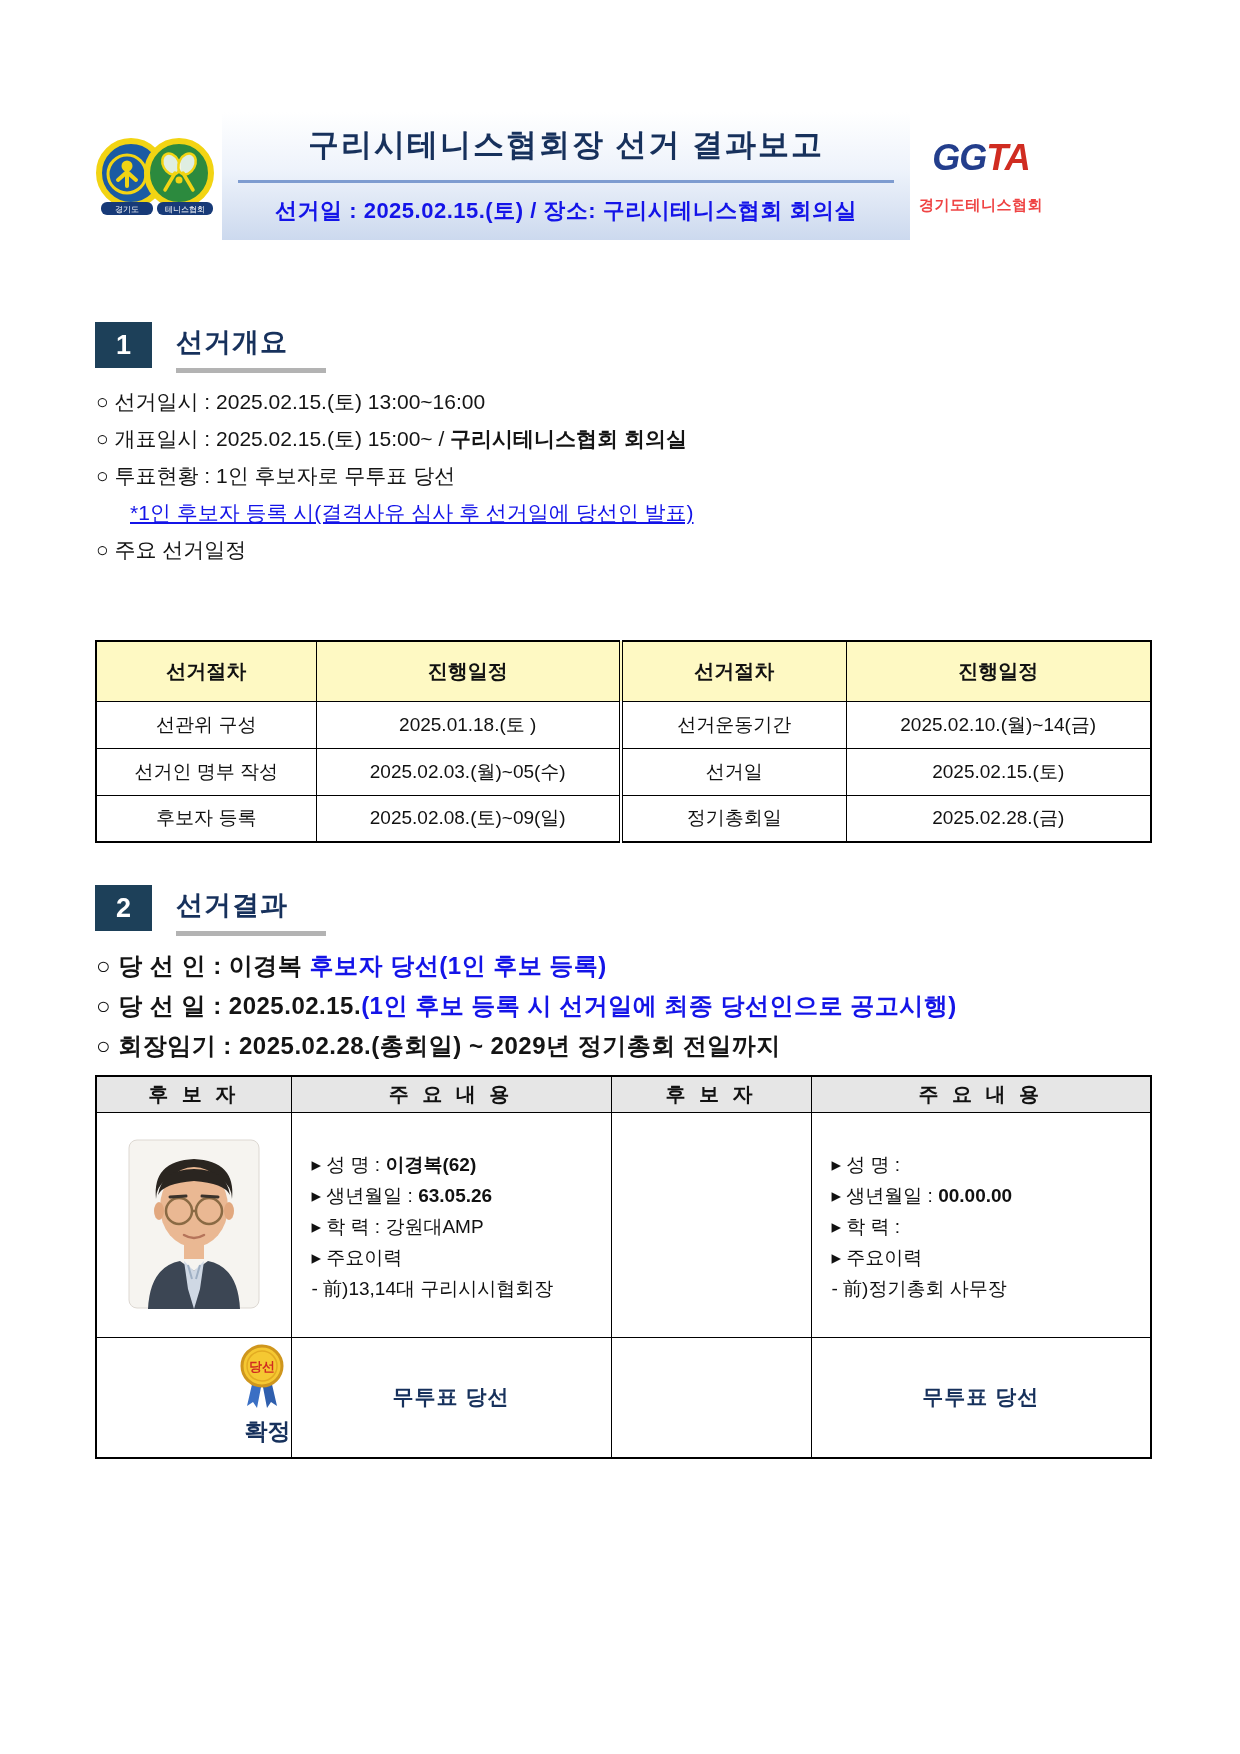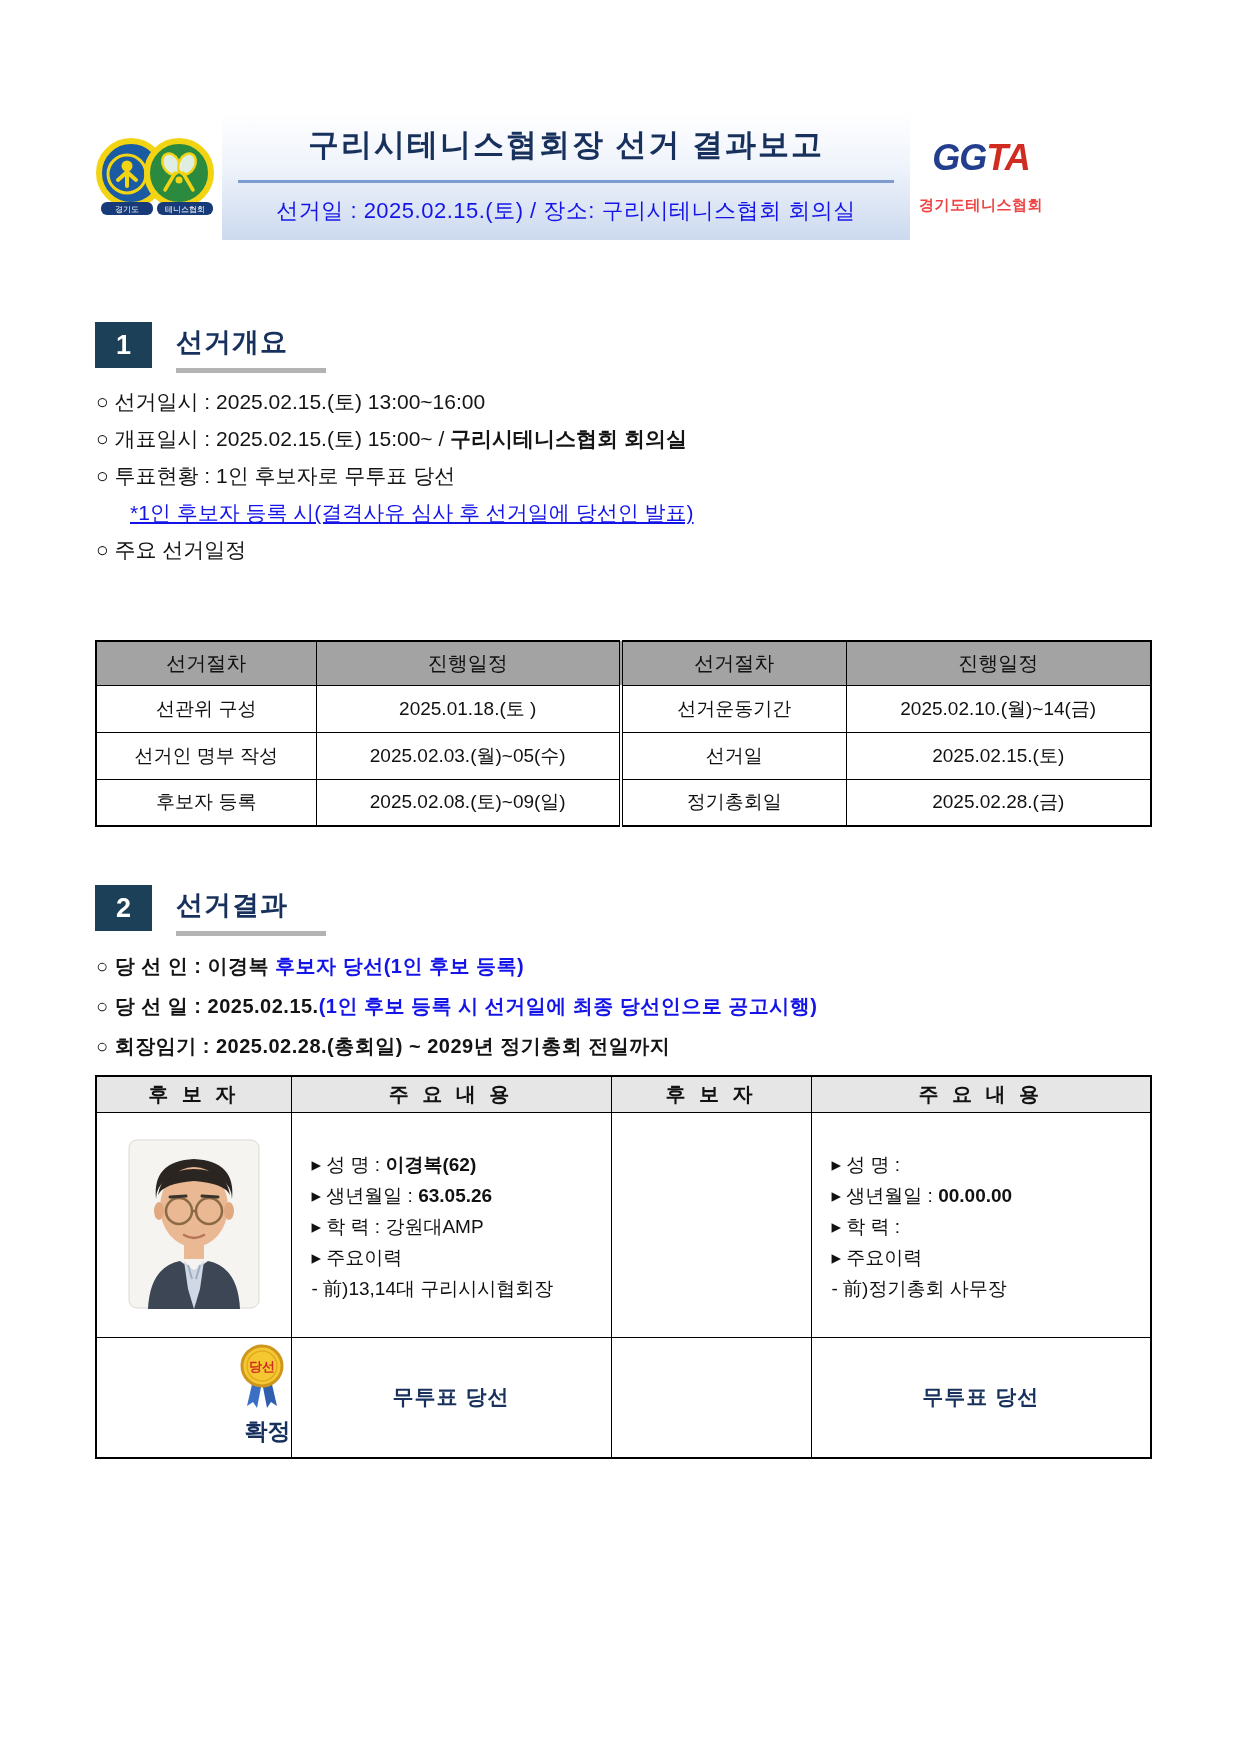--- a/index.html
+++ b/index.html
@@ -15,21 +15,21 @@
   .header-band {
     position:absolute; left:222px; top:112px; width:688px; height:128px;
     background:linear-gradient(180deg,#ffffff 0%,#eef3fb 45%,#ccd9ee 100%);
   }
   .header-title {
     margin-top:12px; text-align:center; font-size:31px; font-weight:bold;
     color:#17315c; letter-spacing:2px;
   }
   .header-divider { height:3px; background:#7e9cd0; margin:14px 16px 0 16px; }
   .header-subtitle {
-    margin-top:13px; text-align:center; font-size:22px; font-weight:normal;
+    margin-top:13px; text-align:center; font-size:22px; font-weight:bold;
     color:#1414e8; letter-spacing:0.5px;
   }
   .ggta { position:absolute; left:918px; top:140px; width:126px; text-align:center; }
   .ggta-acronym { font-size:36px; font-weight:900; font-style:italic; letter-spacing:-1px; line-height:1; }
   .ggta-blue { color:#233e8c; }
   .ggta-red { color:#d02c21; }
   .ggta-name { margin-top:20px; font-size:15px; font-weight:bold; color:#ef4444; letter-spacing:0.5px; }
 
   
   .section-head { position:absolute; left:95px; display:flex; align-items:flex-start; }
@@ -39,27 +39,27 @@
   }
   .sec-title-wrap { margin-left:24px; }
   .sec-title { font-size:27px; font-weight:bold; color:#17315c; letter-spacing:1px; padding-top:2px; }
   .sec-underline { width:150px; height:5px; background:#b3b3b3; margin-top:8px; }
 
   
   .bullets { position:absolute; left:96px; width:1010px; font-size:21px; line-height:37px; color:#141414; }
   .bullets .indent { padding-left:34px;text-decoration:underline; }
   .blue { color:#1414e8; }
   .bold { font-weight:bold; }
-  .bullets2 { font-weight:bold; font-size:20px; line-height:40px; letter-spacing:0.5px; }
+  .bullets2 { font-weight:bold; font-size:24px; line-height:40px; letter-spacing:0.5px; }
 
   
   table { border-collapse:collapse; table-layout:fixed; }
   .t1 { position:absolute; left:95px; top:640px; width:1055px; border:2px solid #000; }
   .t1 th, .t1 td { border:1px solid #000; text-align:center; vertical-align:middle; }
-  .t1 th { background:#a3a3a3; height:44px; font-size:20px; font-weight:normal; }
+  .t1 th { background:#fef9c3; height:60px; font-size:20px; font-weight:bold; }
   .t1 td { height:47px; font-size:19px; }
   .t1 .dbl { border-left:4px double #000; }
 
   .t2 { position:absolute; left:95px; top:1075px; width:1055px; border:2px solid #000; }
   .t2 th, .t2 td { border:1px solid #000; vertical-align:middle; }
   .t2 th { background:#e6e6e6; height:36px; font-size:20px; font-weight:bold; letter-spacing:4px; text-align:center; }
   .t2 td.photo-cell { height:225px; text-align:center; }
   .t2 td.detail-cell { height:225px; padding:14px 6px 10px 20px; font-size:19px; line-height:31px; text-align:left; }
   .t2 td.result-cell { height:87px; text-align:center; font-size:21px; font-weight:bold; color:#17315c; letter-spacing:1px; }
   .t2 td.badge-cell { height:87px; text-align:center; }

